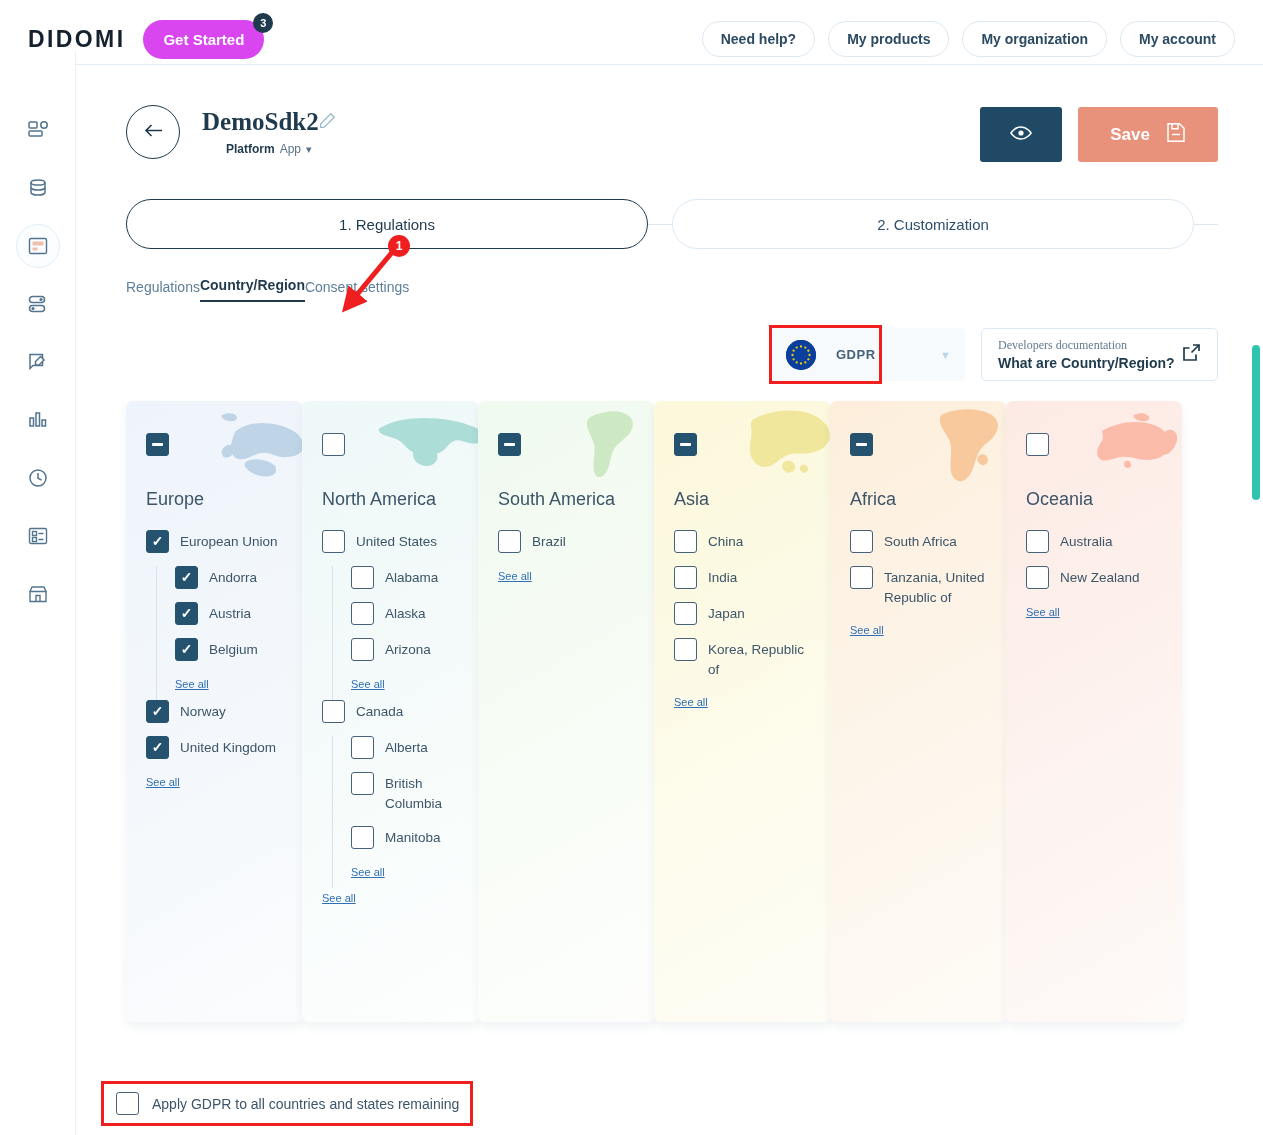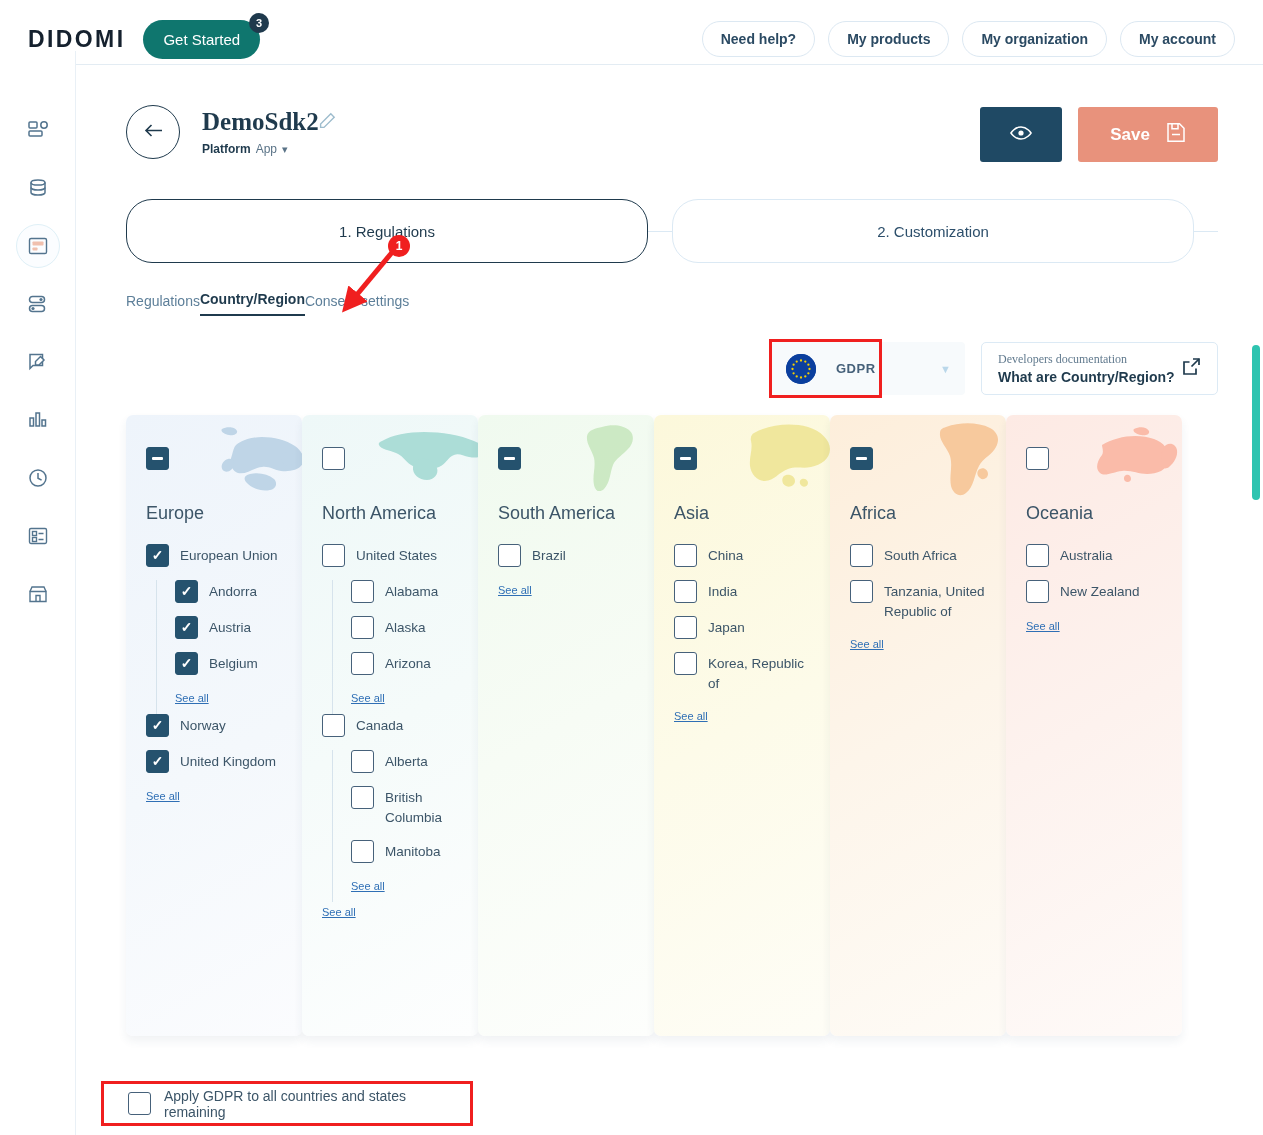--- a/index.html
+++ b/index.html
@@ -17,22 +17,22 @@
     background: #ffffff; border-bottom: 1px solid #e3ecf3;
     display: flex; align-items: center;
   }
   .logo {
     margin-left: 28px; font-size: 23px; font-weight: 700;
     letter-spacing: 2.4px; color: #15212e;
     font-family: "Liberation Sans", sans-serif;
   }
   .get-started-wrap { position: relative; margin-left: 18px; }
   .get-started {
-    background: #0f766e; color: #fff; border: none; border-radius: 22px;
-    padding: 11px 20px; font-size: 15px; font-weight: 400; cursor: pointer;
+    background: #d946ef; color: #fff; border: none; border-radius: 22px;
+    padding: 11px 20px; font-size: 15px; font-weight: 700; cursor: pointer;
     font-family: "Liberation Sans", sans-serif;
   }
   .gs-badge {
     position: absolute; top: -7px; right: -9px;
     width: 20px; height: 20px; border-radius: 50%;
     background: #1f3a4d; color: #fff; font-size: 11px; font-weight: 700;
     display: flex; align-items: center; justify-content: center;
   }
   .top-right { margin-left: auto; margin-right: 28px; display: flex; gap: 13px; }
   .pill-btn {
@@ -65,40 +65,40 @@
     cursor: pointer; flex: none;
   }
   .title-wrap { margin-left: 22px; margin-top: 3px; }
   .title-row { display: flex; align-items: center; }
   .proj-title {
     font-size: 25px; font-weight: 700; color: #1f3a4d;
     font-family: "Liberation Serif", serif;
   }
   .pencil { cursor: pointer; }
   .sub-row { margin-top: 6px; display: flex; align-items: center; gap: 5px; font-size: 12px; }
-  .sub-plat { font-weight: 700; color: #1f3a4d; }
+  .sub-plat { font-weight: 700; color: #1f3a4d; margin-left: 24px; }
   .sub-app { color: #5a7387; cursor: pointer; }
   .caret-sm { color: #5a7387; font-size: 11px; }
 
   .head-actions { margin-left: auto; display: flex; gap: 16px; margin-top: 2px; }
   .eye-btn {
     width: 82px; height: 55px; background: #1f4964; border: none; border-radius: 3px;
     display: flex; align-items: center; justify-content: center; cursor: pointer;
   }
   .save-btn {
     width: 140px; height: 55px; background: #e8927c; border: none; border-radius: 3px;
     display: flex; align-items: center; justify-content: center; gap: 16px;
     color: #fff; font-size: 17px; font-weight: 700; cursor: pointer;
     font-family: "Liberation Sans", sans-serif;
   }
 
   
   .steps { display: flex; align-items: center; padding: 37px 45px 0 50px; }
   .step {
-    flex: 1; height: 64px; border-radius: 26px; background: #fff;
+    flex: 1; height: 50px; border-radius: 26px; background: #fff;
     display: flex; align-items: center; justify-content: center;
     font-size: 15px; color: #2d4f6b; cursor: pointer;
     border: 1px solid #dbe9f4;
   }
   .step.active { border: 1.6px solid #1f3a4d; color: #1f3a4d; }
   .step-gap { width: 24px; height: 1px; background: #dbe9f4; flex: none; }
 
   
   .subtabs { display: flex; padding: 28px 0 0 50px; align-items: flex-end; }
   .subtab { font-size: 14px; color: #5d7f99; cursor: pointer; padding-bottom: 7px; }
@@ -173,21 +173,21 @@
   .c-na      { background: linear-gradient(150deg,#eef8f8 0%,#f5fbfa 50%,#fdfefe 100%); }
   .c-sa      { background: linear-gradient(150deg,#f0faef 0%,#f7fcf5 50%,#fdfefc 100%); }
   .c-asia    { background: linear-gradient(150deg,#fcf8db 0%,#fdfbe9 50%,#fefdf6 100%); }
   .c-africa  { background: linear-gradient(150deg,#fdeedb 0%,#fdf5ea 50%,#fefbf6 100%); }
   .c-oceania { background: linear-gradient(150deg,#fdeae4 0%,#fdf2ee 50%,#fefaf8 100%); }
 
   
   .apply-wrap {
     position: absolute; left: 25px; top: 1030px;
     width: 372px; height: 45px; border: 3px solid #f01f1f;
-    display: flex; align-items: center; padding-left: 24px; background: #fff;
+    display: flex; align-items: center; padding-left: 12px; background: #fff;
   }
   .apply-lbl { margin-left: 13px; font-size: 14px; color: #3c5568; }
 
   
   .anno { position: absolute; left: 0; top: 0; width: 1263px; height: 1135px; pointer-events: none; }
   .anno-badge {
     position: absolute; left: 388px; top: 235px; width: 22px; height: 22px;
     border-radius: 50%; background: #f01f1f; color: #fff; font-size: 12px; font-weight: 700;
     display: flex; align-items: center; justify-content: center;
   }

